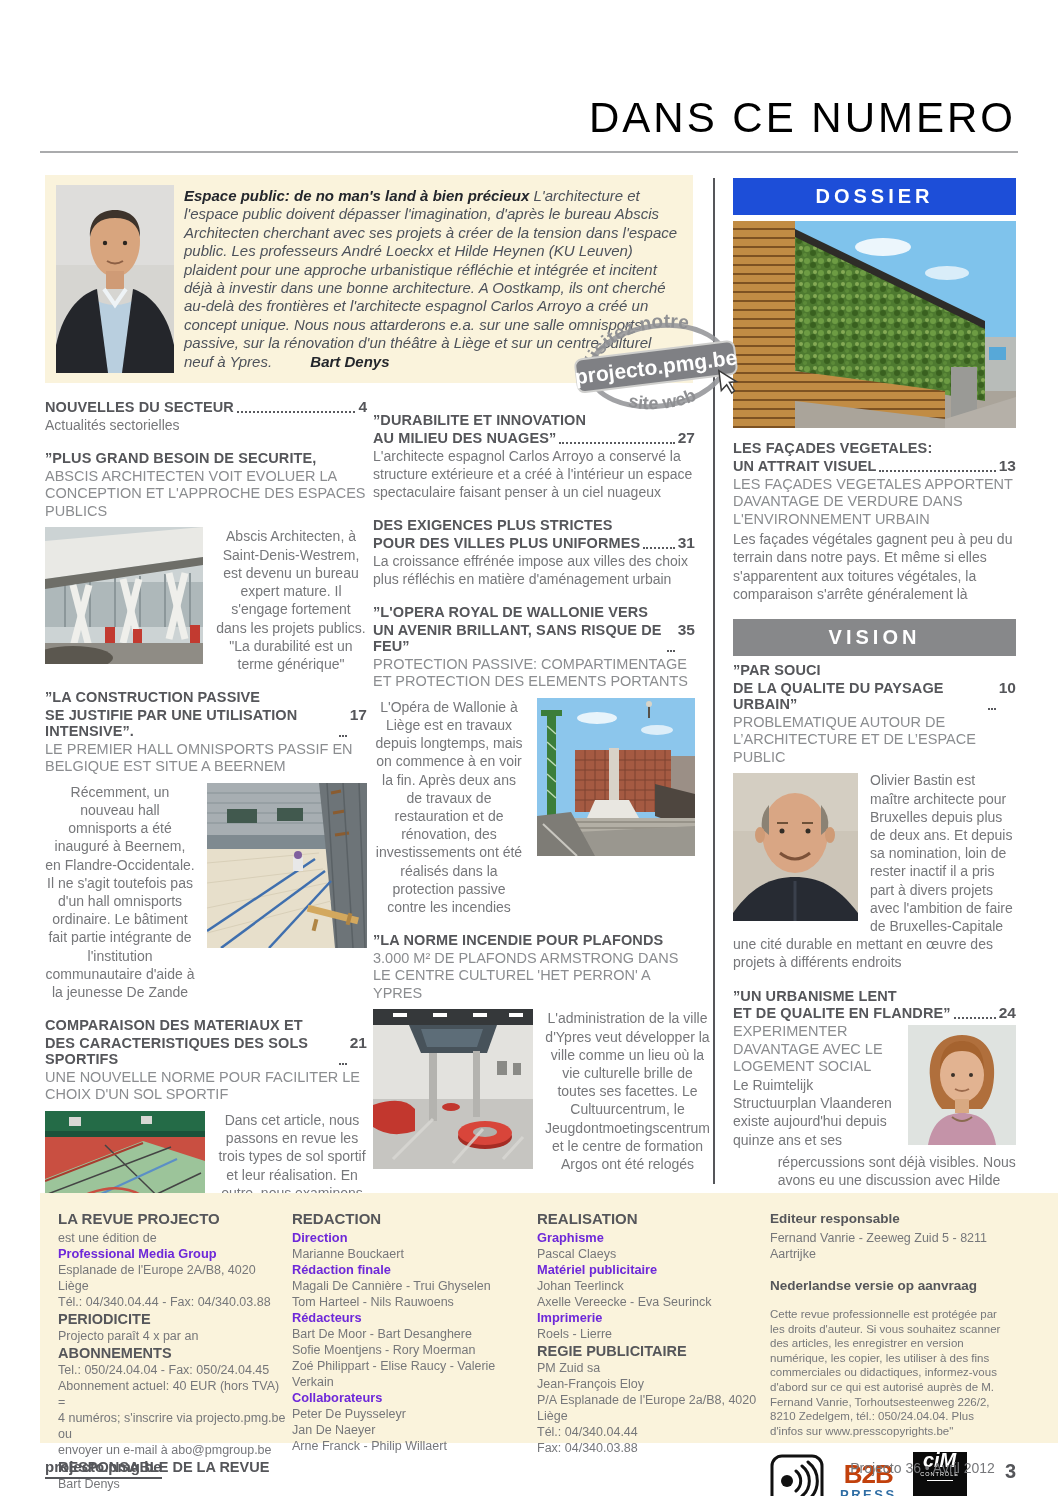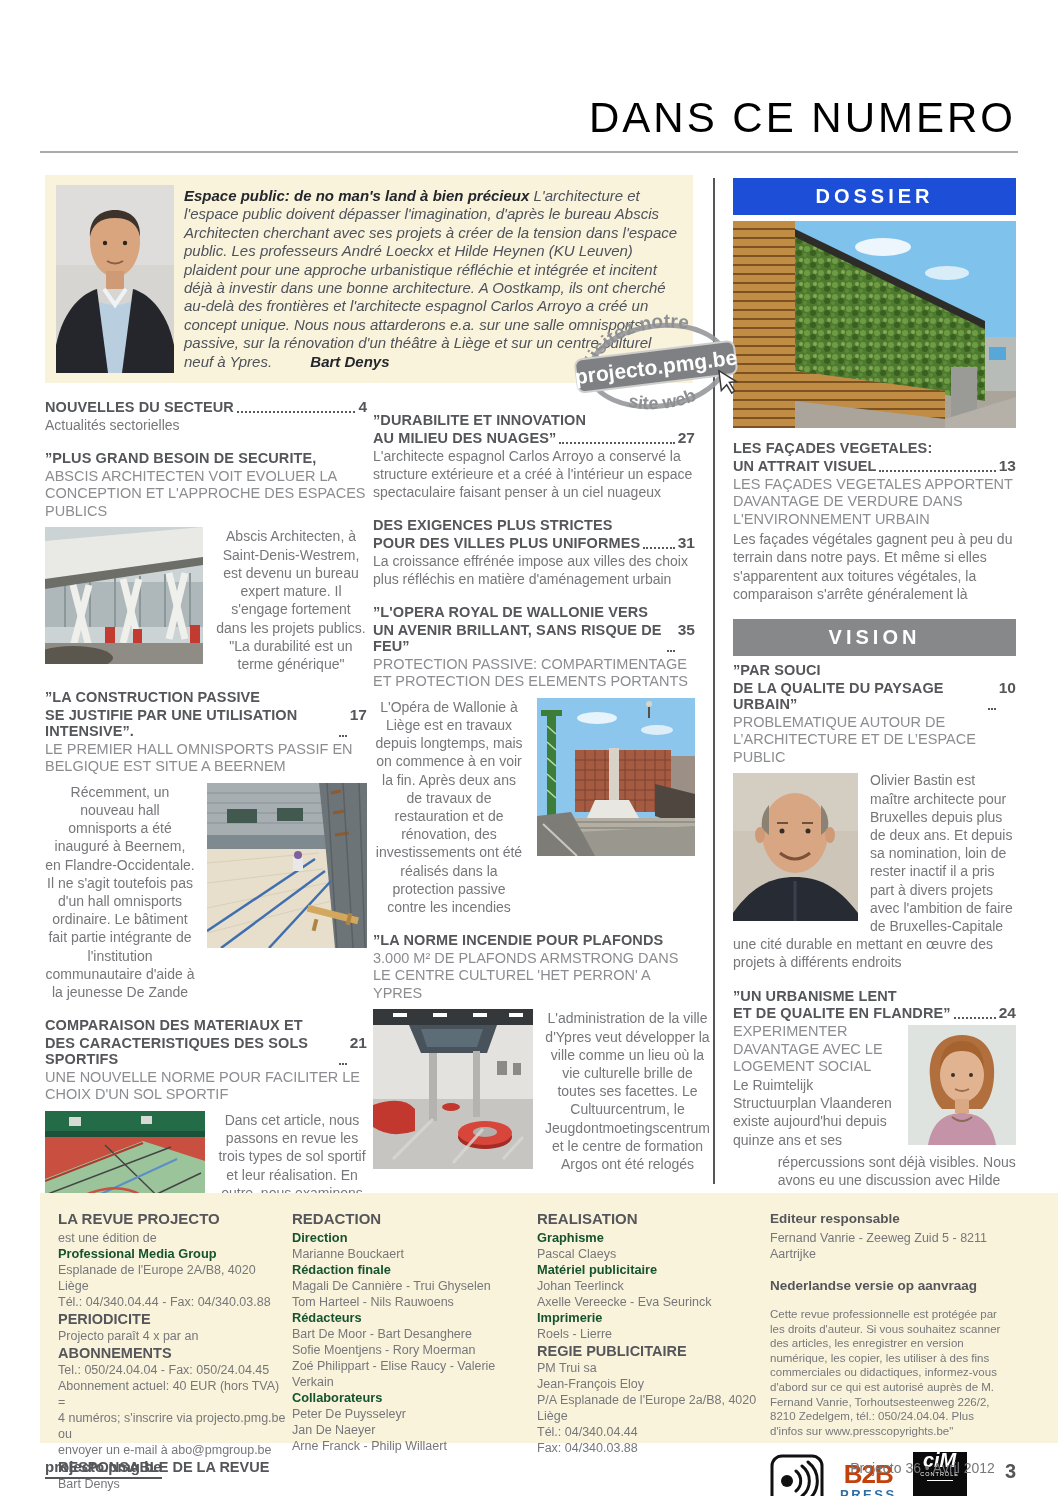--- a/index.html
+++ b/index.html
@@ -51,21 +51,21 @@
   .r3bot{display:flex;gap:10px;margin-top:2px;}
   
   .footer-box{position:absolute;left:40px;top:1193px;width:1052px;height:250px;background:#faf3dc;}
   .fcol{position:absolute;top:16px;}
   .fc1{left:18px;width:228px;}
   .fc2{left:252px;width:238px;}
   .fc3{left:497px;width:228px;}
   .fc4{left:730px;width:238px;}
   .fh{font-weight:bold;color:#55565a;font-size:15px;line-height:19px;margin-bottom:2px;}
   .fh2{font-weight:bold;color:#55565a;font-size:14.5px;line-height:18px;}
-  .fb{font-weight:bold;color:#14532d;font-size:12.8px;line-height:16px;}
+  .fb{font-weight:bold;color:#6d28d9;font-size:12.8px;line-height:16px;}
   .fr{font-size:12.5px;line-height:16px;color:#76777a;}
   .fc4 .fh{font-size:13.5px;}
   .fpara{font-size:11.5px;line-height:14.6px;color:#76777a;margin-top:12px;}
   .fgap{height:14px;}
   .logos{display:flex;align-items:center;gap:16px;margin-top:14px;}
   .b2b{display:flex;flex-direction:column;align-items:center;line-height:1;}
   .b2b .top{font-weight:bold;font-size:26px;color:#c2410c;letter-spacing:-1px;}
   .b2b .bot{font-weight:bold;font-size:13px;color:#2e6da4;letter-spacing:2.5px;margin-top:1px;}
   .cim{width:54px;height:58px;background:#0b0b0b;color:#ffffff;display:flex;flex-direction:column;
     align-items:center;justify-content:center;line-height:1;}
@@ -516,21 +516,21 @@
   <div class="fcol fc3">
     <div class="fh">REALISATION</div>
     <div class="fb">Graphisme</div>
     <div class="fr">Pascal Claeys</div>
     <div class="fb">Matériel publicitaire</div>
     <div class="fr">Johan Teerlinck</div>
     <div class="fr">Axelle Vereecke - Eva Seurinck</div>
     <div class="fb">Imprimerie</div>
     <div class="fr">Roels - Lierre</div>
     <div class="fh2">REGIE PUBLICITAIRE</div>
-    <div class="fr">PM Trui sa</div>
+    <div class="fr">PM Zuid sa</div>
     <div class="fr">Jean-François Eloy</div>
     <div class="fr">P/A Esplanade de l'Europe 2a/B8, 4020 Liège</div>
     <div class="fr">Tél.: 04/340.04.44</div>
     <div class="fr">Fax: 04/340.03.88</div>
   </div>
 
   <div class="fcol fc4">
     <div class="fh">Editeur responsable</div>
     <div class="fr">Fernand Vanrie - Zeeweg Zuid 5 - 8211 Aartrijke</div>
     <div class="fgap"></div>

